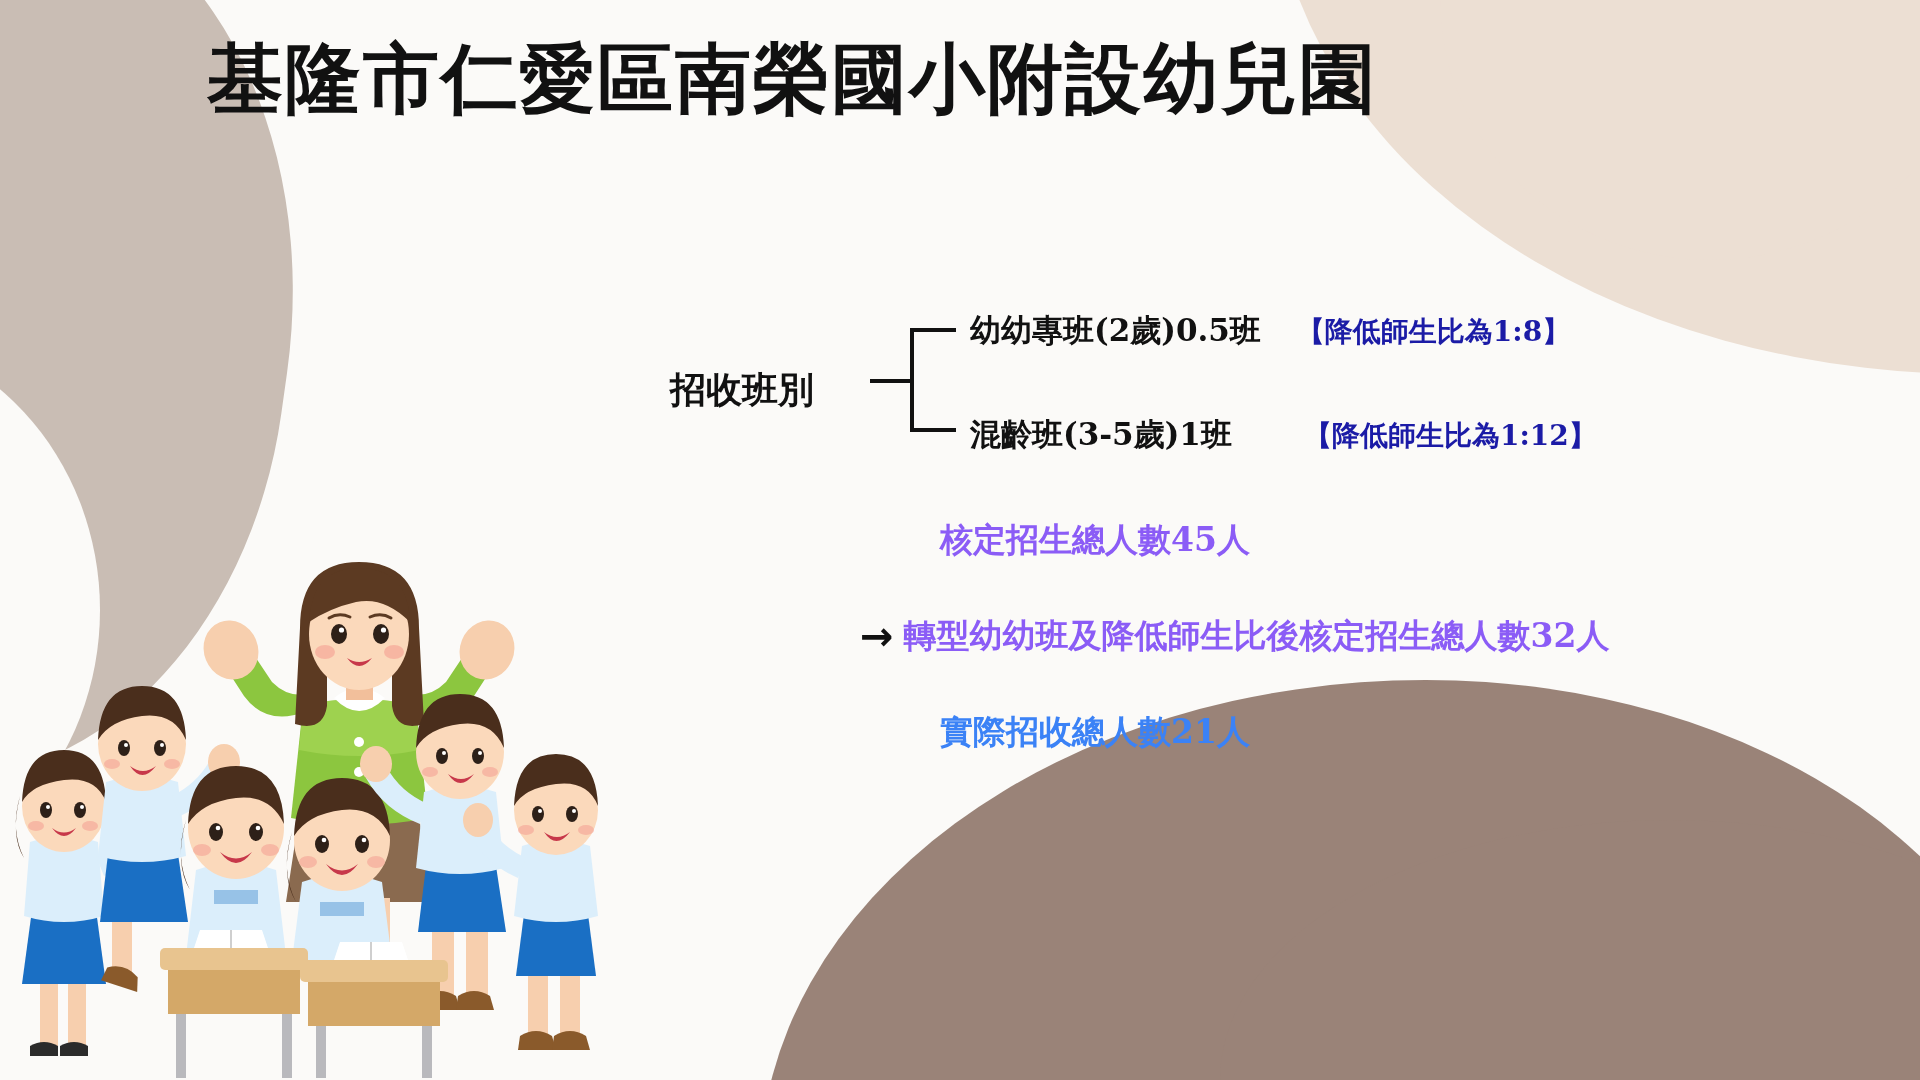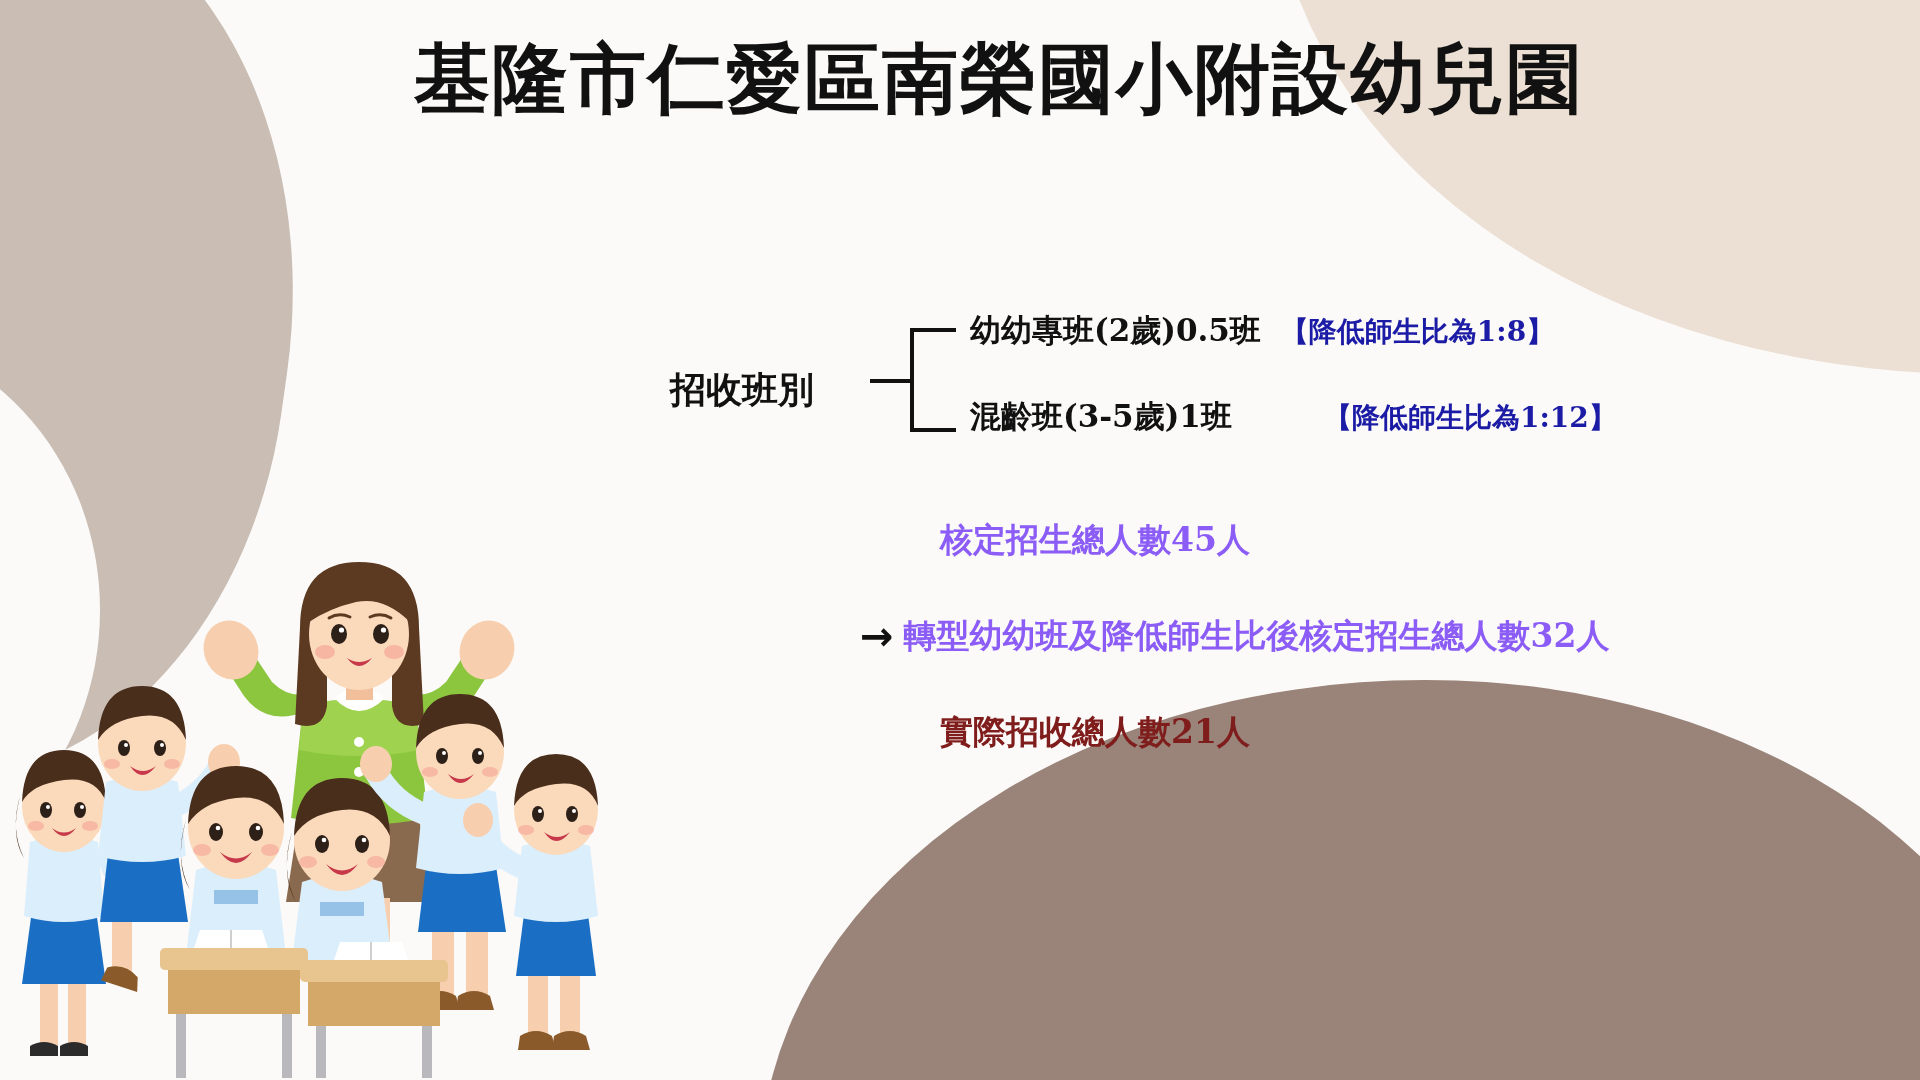--- a/index.html
+++ b/index.html
@@ -35,21 +35,21 @@
     bottom:-300px;right:-120px;width:1280px;height:700px;
     background:#9a8378;border-radius:52% 48% 0 0/70% 62% 0 0;
   }
   #blob-bottomright2{
     bottom:-260px;right:-200px;width:900px;height:520px;
     background:#9a8378;border-radius:50%;
   }
 
   
   #title-block{
-    position:absolute;top:36px;left:0;width:1584px;text-align:right;
+    position:absolute;top:36px;left:0;width:1584px;text-align:center;
     z-index:6;
   }
   .title-line{
     color:#111111;
     font-family:"DejaVu Serif","Liberation Serif",serif;
     font-weight:bold;
     letter-spacing:2px;
     white-space:nowrap;
   }
   #title-line1{font-size:76px;line-height:86px;}
@@ -68,22 +68,22 @@
     position:absolute;left:200px;top:61px;width:42px;height:4px;background:#111;
   }
   #bracket-spine{
     position:absolute;left:240px;top:10px;width:4px;height:104px;background:#111;
   }
   .bracket-arm{position:absolute;left:240px;width:46px;height:4px;background:#111;}
   #bracket-arm-top{top:10px;}
   #bracket-arm-bottom{top:110px;}
 
   .class-row{position:absolute;left:300px;white-space:nowrap;display:flex;align-items:baseline;}
-  #class-row-0{top:-8px;}
-  #class-row-1{top:78px;gap:20px;}
+  #class-row-0{top:-8px;gap:16px;}
+  #class-row-1{top:96px;}
   .class-name{
     font-family:"DejaVu Serif","Liberation Serif",serif;
     font-weight:bold;font-size:31px;color:#111;
   }
   .class-note{
     font-family:"DejaVu Serif","Liberation Serif",serif;
     font-weight:bold;font-size:28px;color:#1b1ba6;
   }
   #class-row-0 .class-note{margin-left:20px;}
   #class-row-1 .class-note{margin-left:72px;}
@@ -96,21 +96,21 @@
   #stat-row-2{left:0px;top:192px;}
   .stat-arrow{
     font-size:40px;color:#111;margin-right:10px;line-height:1;
     font-family:"DejaVu Sans","Liberation Sans",sans-serif;font-weight:bold;
   }
   .stat-text{
     font-family:"DejaVu Serif","Liberation Serif",serif;
     font-weight:bold;font-size:33px;line-height:40px;
   }
   .stat-red{color:#8b5cf6;}
-  .stat-black{color:#7f1d1d;text-align:right;}
+  .stat-black{color:#3b82f6;text-align:right;}
 
   
   #illustration{position:absolute;left:0px;top:510px;width:740px;height:570px;z-index:5;}
 </style>
 </head>
 <body>
 
 <div id="stage">
 
   <div class="blob" id="blob-topright"></div>

